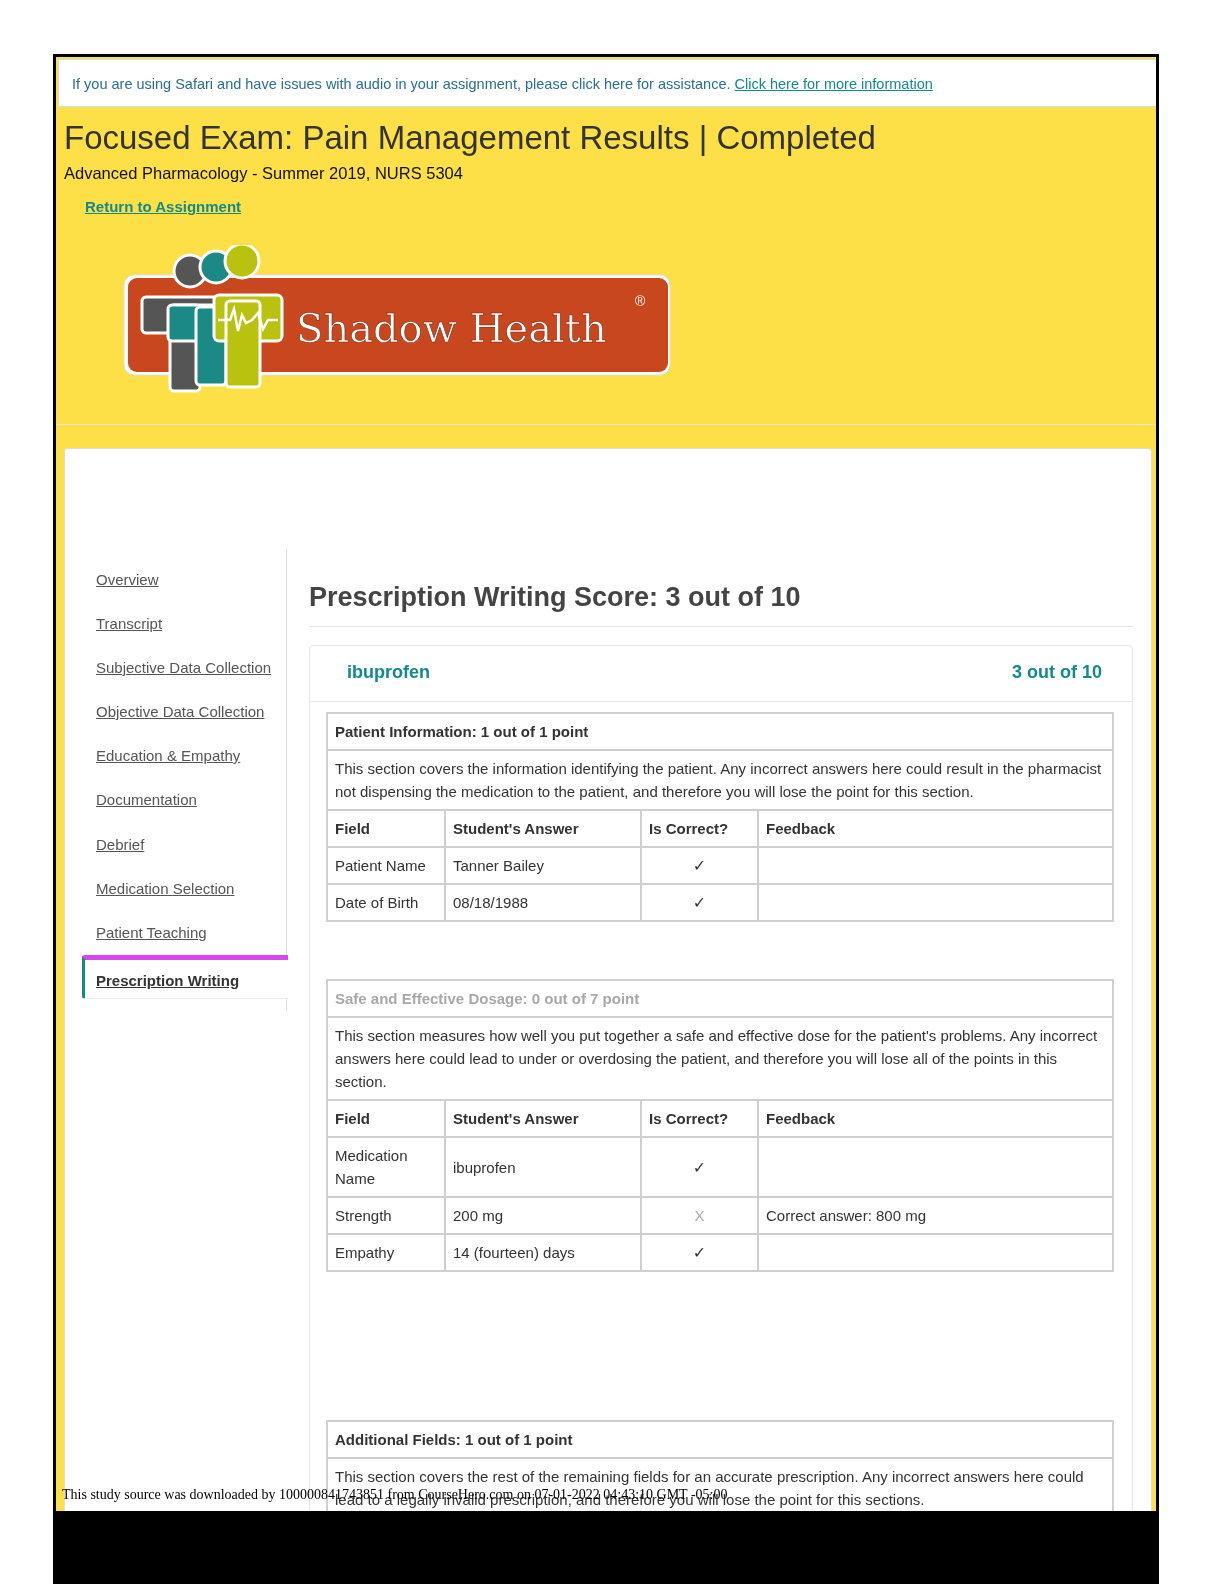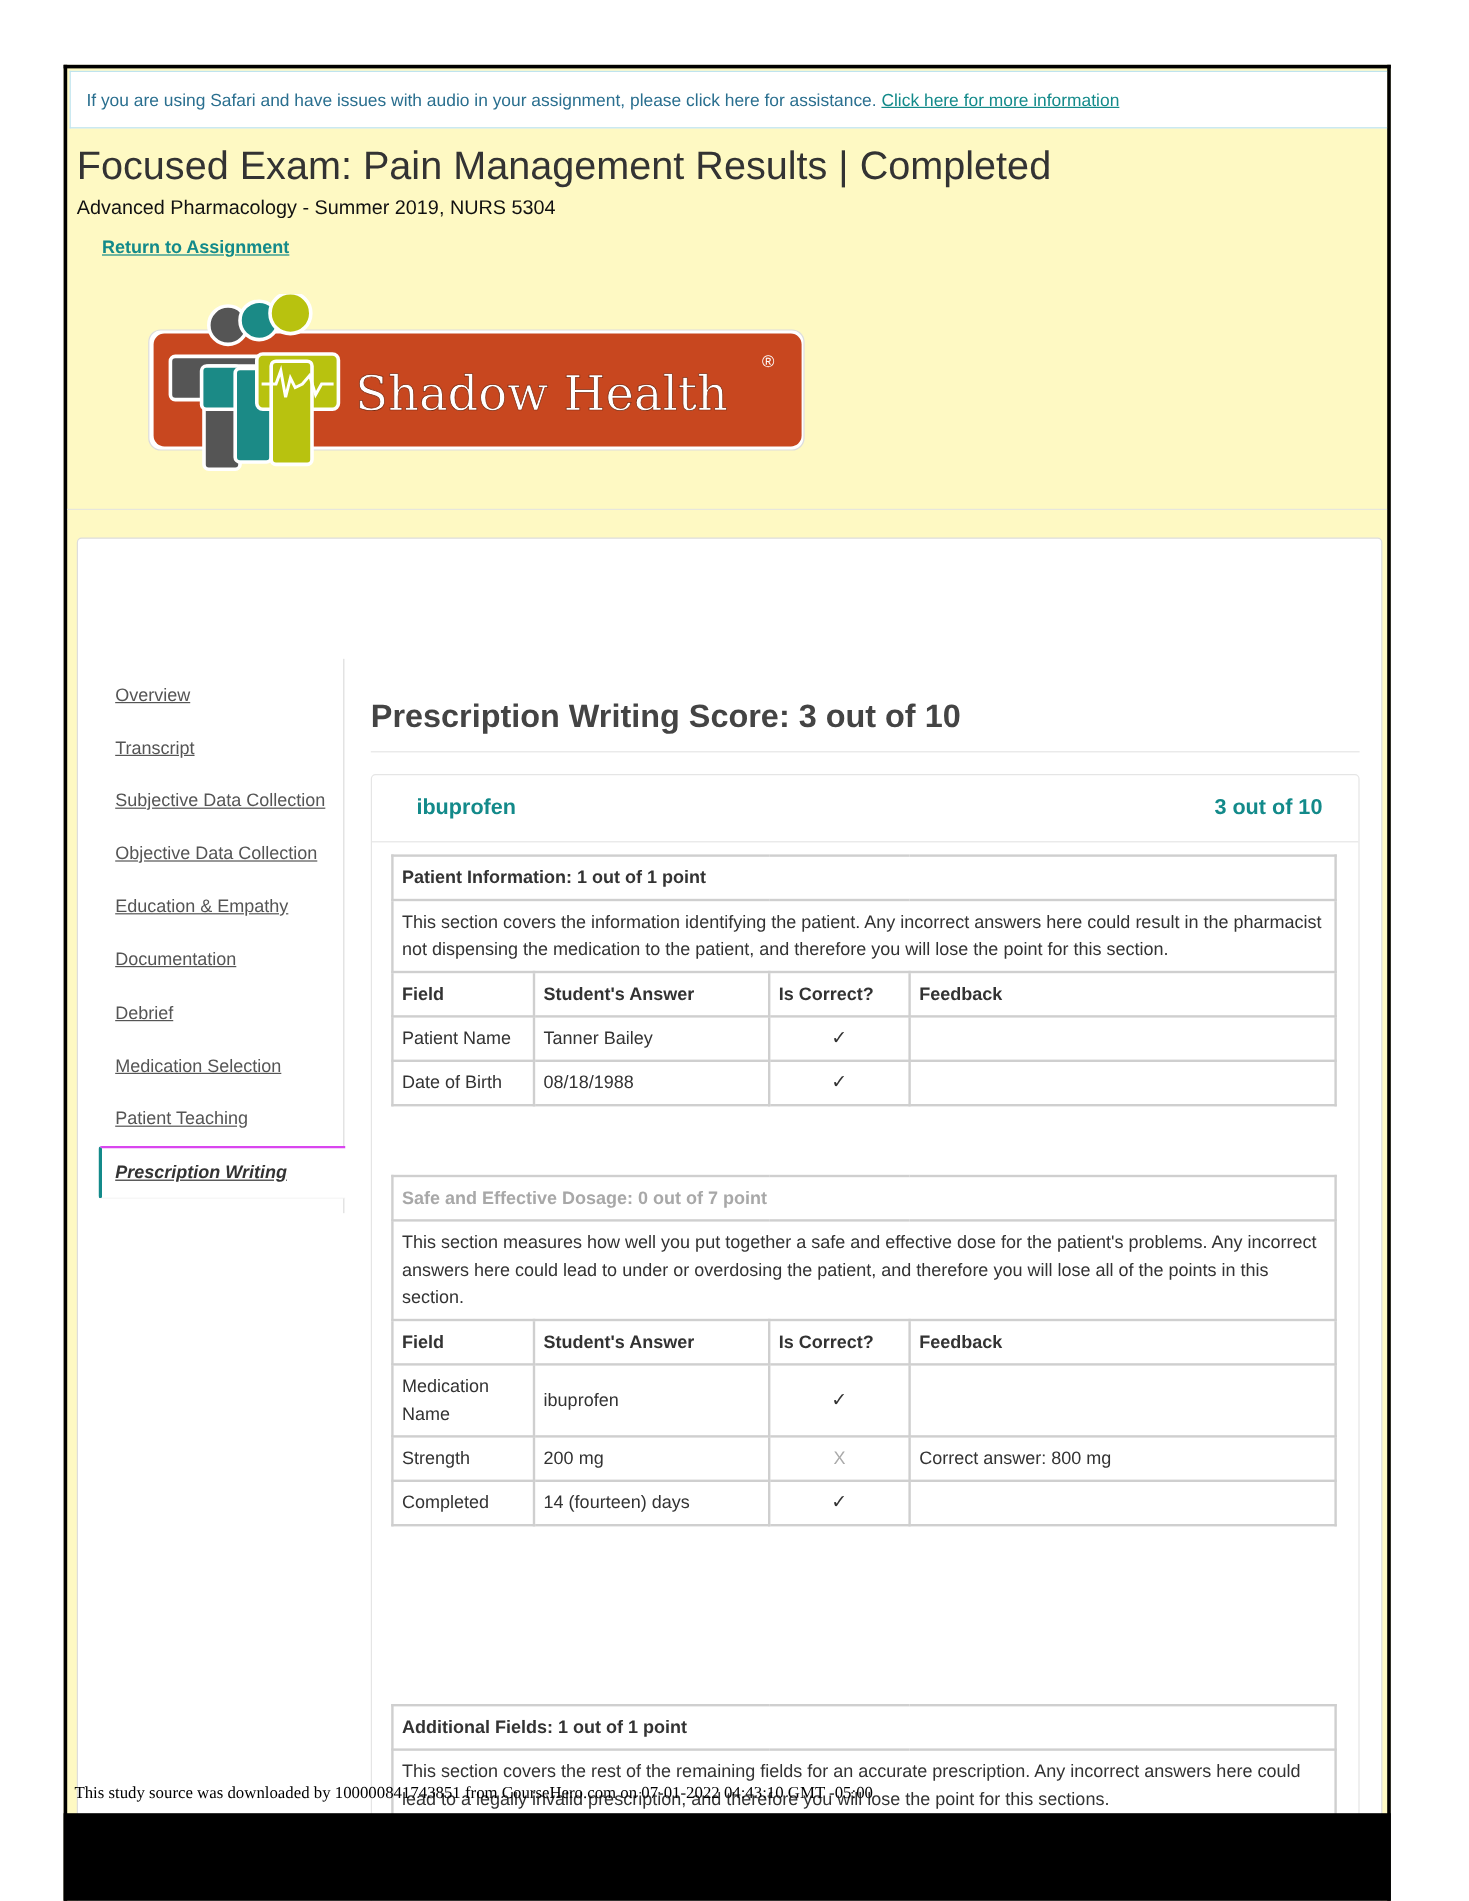--- a/index.html
+++ b/index.html
@@ -3,21 +3,21 @@
 <meta charset="utf-8">
 <style>
   * { box-sizing: border-box; }
   html, body { margin: 0; padding: 0; }
   body {
     width: 1224px; height: 1584px; background: #ffffff; position: relative; overflow: hidden;
     font-family: "Liberation Sans", sans-serif; color: #333;
   }
   .frame {
     position: absolute; left: 53px; top: 54px; width: 1106px; height: 1530px;
-    border: 3px solid #000; border-bottom: none; background: #fef9c3; overflow: hidden;
+    border: 3px solid #000; border-bottom: none; background: #fde047; overflow: hidden;
   }
   .notice {
     position: absolute; left: 2px; top: 2px; right: 0; height: 48px;
     border: 1px solid #bfe4ee; border-right: none; background: #fff;
     font-size: 14.5px; color: #2a6f8f; padding: 16px 0 0 13px;
   }
   .notice a { color: #138a8a; text-decoration: underline; }
   .page-title {
     position: absolute; left: 8px; top: 62px; font-size: 33px; color: #333; font-weight: normal; margin: 0;
   }
@@ -45,21 +45,21 @@
   .btn-labpass { left: 952px; width: 115px; }
 
   .sidenav {
     position: absolute; left: 0; top: 100px; width: 222px; height: 462px; border-right: 1px solid #ddd;
   }
   .sidenav-item {
     position: absolute; left: 31px; font-size: 15px; color: #555; text-decoration: underline; cursor: pointer;
   }
   .sidenav-active {
     position: absolute; left: 17px; top: 406px; width: 206px; height: 44px; background: #fff;
-    border-left: 3px solid #138a8a; border-top: 2px solid #d946ef; border-bottom: 1px solid #eee; border-radius: 3px 0 0 3px; font-style: italic;
+    border-left: 3px solid #138a8a; border-top: 5px solid #d946ef; border-bottom: 1px solid #eee; border-radius: 3px 0 0 3px;
   }
   .sidenav-active span {
     position: absolute; left: 11px; top: 12px; font-size: 15px; font-weight: bold; color: #333; text-decoration: underline;
   }
 
   .main { position: absolute; left: 244px; top: 100px; width: 824px; }
   .score-title { position: absolute; left: 0; top: 33px; font-size: 27px; font-weight: bold; color: #444; margin: 0; }
   .score-sep { position: absolute; left: 0; top: 77px; width: 824px; border-top: 1px solid #e5e5e5; }
   .med-card {
     position: absolute; left: 0; top: 96px; width: 824px; height: 1100px; border: 1px solid #e5e5e5; border-radius: 4px;
@@ -200,21 +200,21 @@
             <td class="center chk">✓</td>
             <td></td>
           </tr>
           <tr>
             <td>Strength</td>
             <td>200 mg</td>
             <td class="center xmark">X</td>
             <td>Correct answer: 800 mg</td>
           </tr>
           <tr>
-            <td>Completed</td>
+            <td>Empathy</td>
             <td>14 (fourteen) days</td>
             <td class="center chk">✓</td>
             <td></td>
           </tr>
         </tbody>
           </table>
 
         <table class="rx" style="top:774px">
           <tbody>
               <tr>

